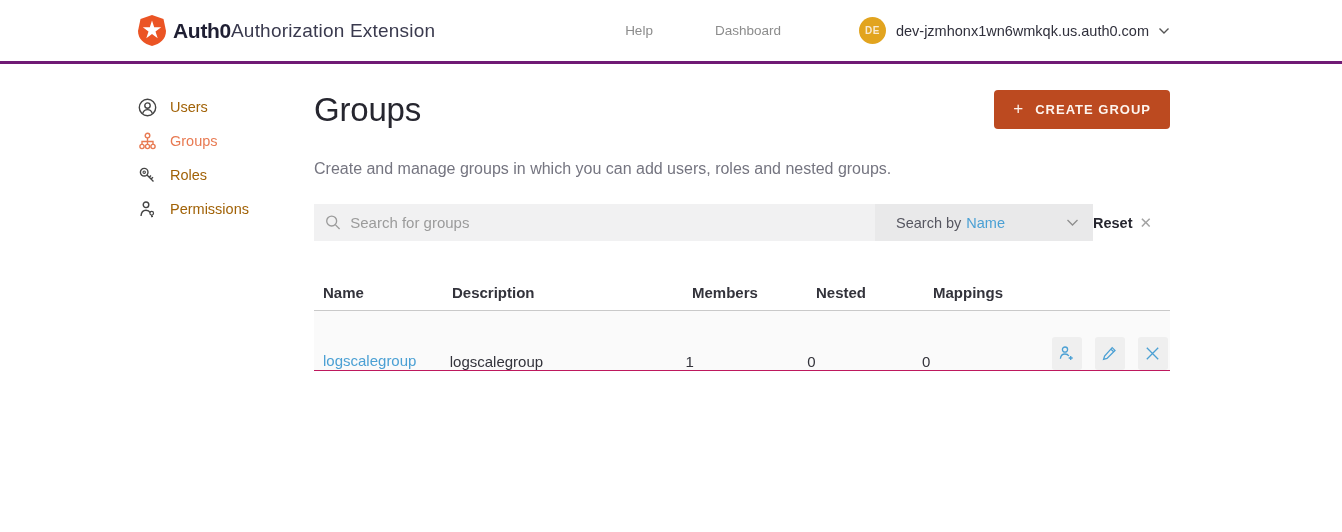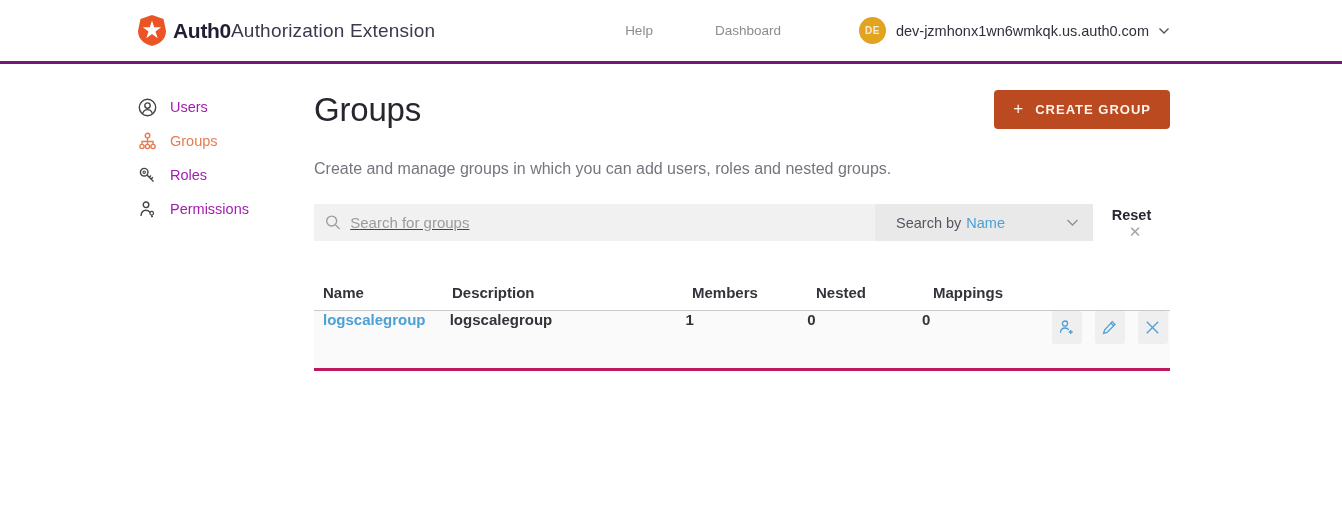--- a/index.html
+++ b/index.html
@@ -33,21 +33,21 @@
   .user-domain { font-size: 14.5px; color: #30303c; margin-left: 10px; }
   .chevron-down { margin-left: 9px; width: 12px; height: 8px; }
 
   
   .page { display: flex; padding: 26px 172px 0 138px; }
 
   
   .sidebar { width: 176px; flex-shrink: 0; padding-top: 5px; }
   .side-item { display: flex; align-items: center; height: 24px; margin-bottom: 10px; cursor: pointer; }
   .side-item .side-icon { width: 19px; height: 19px; margin-right: 13px; display: flex; align-items: center; justify-content: center; }
-  .side-item .side-label { font-size: 14.5px; color: #a21caf; }
+  .side-item .side-label { font-size: 14.5px; color: #a16207; }
   .side-item.active .side-label { color: #e87a52; }
 
   
   .main { width: 856px; }
   .main-top { display: flex; align-items: flex-start; justify-content: space-between; }
   .page-title { font-size: 33px; font-weight: 500; color: #26262f; letter-spacing: -0.2px; line-height: 1.1; margin-top: 2px; }
   .create-btn {
     display: flex; align-items: center;
     background: #bc4a20; color: #fdf4ee;
     border: none; border-radius: 4px;
@@ -61,44 +61,44 @@
 
   
   .search-row { display: flex; margin-top: 26px; height: 37px; }
   .search-box {
     flex: 1; display: flex; align-items: center;
     background: #f1f1f2; padding-left: 11px;
   }
   .search-box input {
     border: none; outline: none; background: transparent;
     font-family: "Liberation Sans", sans-serif;
-    font-size: 15px; color: #444; width: 100%; margin-left: 9px; text-decoration: underline;
+    font-size: 15px; color: #444; width: 100%; margin-left: 9px;
   }
   .search-box input::placeholder { color: #9b9b9b; }
   .search-by {
     width: 218px; background: #e9e9ea;
     display: flex; align-items: center;
     padding: 0 14px 0 21px; cursor: pointer;
   }
   .search-by-label { font-size: 14.5px; color: #565660; }
   .search-by-value { font-size: 14.5px; color: #4ba0d4; margin-left: 5px; }
   .search-by .dd-chevron { margin-left: auto; }
   .reset-btn {
     width: 77px; background: #ffffff;
-    display: flex; align-items: center; justify-content: flex-end;
-    cursor: pointer; border: none; flex-direction: column;
+    display: flex; align-items: center; justify-content: flex-start;
+    cursor: pointer; border: none;
   }
   .reset-label { font-size: 14.5px; font-weight: 700; color: #26262f; }
   .reset-x { font-size: 15px; color: #a3a3a3; margin-left: 7px; }
 
   
   .table { margin-top: 34px; }
   .t-head { display: flex; align-items: center; height: 36px; border-bottom: 1px solid #c9c9c9; padding-left: 9px; }
   .t-head .th { font-size: 15px; font-weight: 700; color: #33333b; }
-  .t-row { display: flex; align-items: flex-start; height: 60px; background: #fafafa; border-bottom: 3px solid #be185d; padding-left: 9px; font-weight: bold; }
+  .t-row { display: flex; align-items: flex-end; height: 60px; background: #fafafa; border-bottom: 1px solid #be185d; padding-left: 9px; }
   .col-name { width: 129px; }
   .col-desc { width: 240px; }
   .col-members { width: 124px; }
   .col-nested { width: 117px; }
   .col-mappings { width: 119px; }
   .col-actions { flex: 1; display: flex; justify-content: flex-end; padding-right: 2px; }
   .cell { font-size: 15px; color: #33333b; }
   .cell-link { font-size: 15px; color: #4ba0d4; text-decoration: none; cursor: pointer; }
   .action-btn {
     width: 30px; height: 33px; margin-left: 13px;

